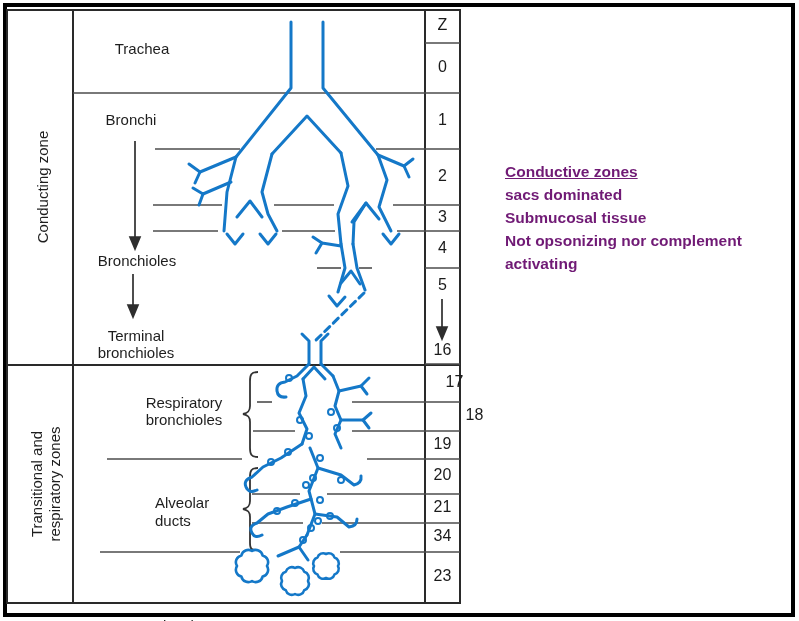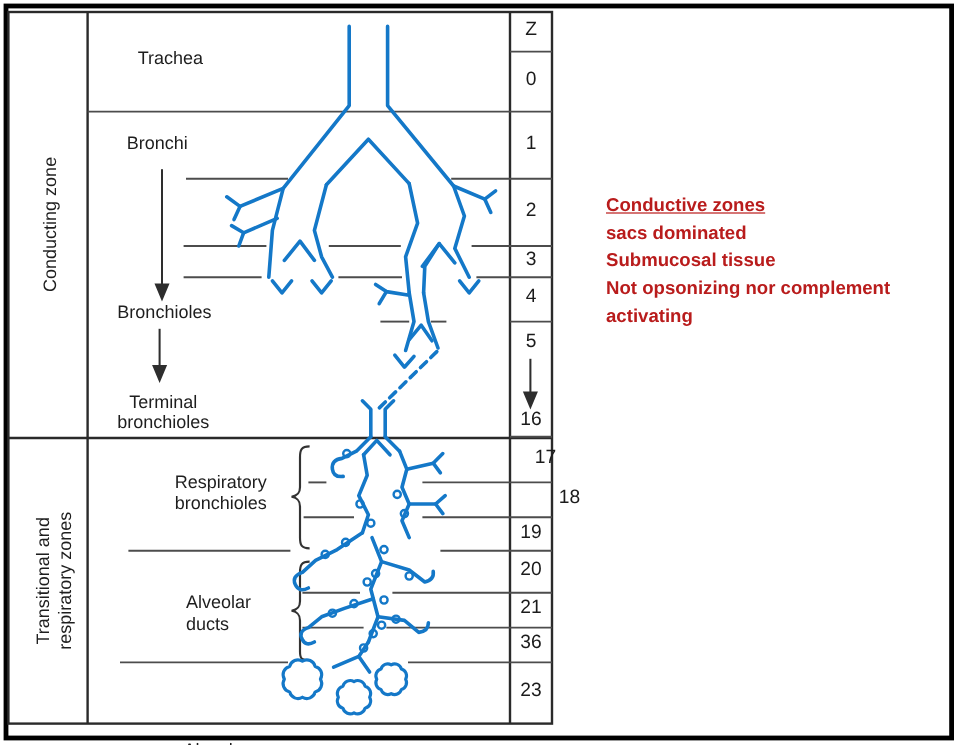--- a/index.html
+++ b/index.html
@@ -3,21 +3,21 @@
 <meta charset="utf-8">
 <style>
   html,body{margin:0;padding:0;background:#fff;}
   #canvas{position:relative;width:799px;height:621px;background:#fff;overflow:hidden;
           font-family:"Liberation Sans",sans-serif;color:#1e1e1e;}
   #frame{position:absolute;left:3px;top:3px;right:4px;bottom:4px;border:4px solid #000;}
   .lbl{position:absolute;font-size:15px;line-height:17px;color:#1e1e1e;}
   .ctr{text-align:center;}
   .rot{transform:rotate(-90deg);}
   .zval{position:absolute;left:425px;width:35px;text-align:center;font-size:16px;color:#1b1b1b;}
-  .ann{position:absolute;font-size:15.5px;line-height:23px;font-weight:700;color:#b91c1c;}
+  .ann{position:absolute;font-size:15.5px;line-height:23px;font-weight:700;color:#701a75;}
   .ann .ttl{text-decoration:underline;}
   svg{position:absolute;left:0;top:0;}
 </style>
 </head>
 <body>
 
 <div id="canvas">
   <div id="frame"></div>
 
   <svg width="799" height="621" viewBox="0 0 799 621">
@@ -175,21 +175,21 @@
   <div class="zval" style="top:167px;">2</div>
   <div class="zval" style="top:208px;">3</div>
   <div class="zval" style="top:239px;">4</div>
   <div class="zval" style="top:276px;">5</div>
   <div class="zval" style="top:341px;">16</div>
   <div class="zval" style="top:373px;padding-left:12px;">17</div>
   <div class="zval" style="top:406px;padding-left:32px;">18</div>
   <div class="zval" style="top:435px;">19</div>
   <div class="zval" style="top:466px;">20</div>
   <div class="zval" style="top:498px;">21</div>
-  <div class="zval" style="top:527px;">36</div>
+  <div class="zval" style="top:527px;">34</div>
   <div class="zval" style="top:567px;">23</div>
 
   <div class="ann" style="left:505px;top:160px;width:255px;">
     <div class="ttl">Conductive zones</div>
     <div>sacs dominated</div>
     <div>Submucosal tissue</div>
     <div>Not opsonizing nor complement activating</div>
   </div>
 </div>
 

